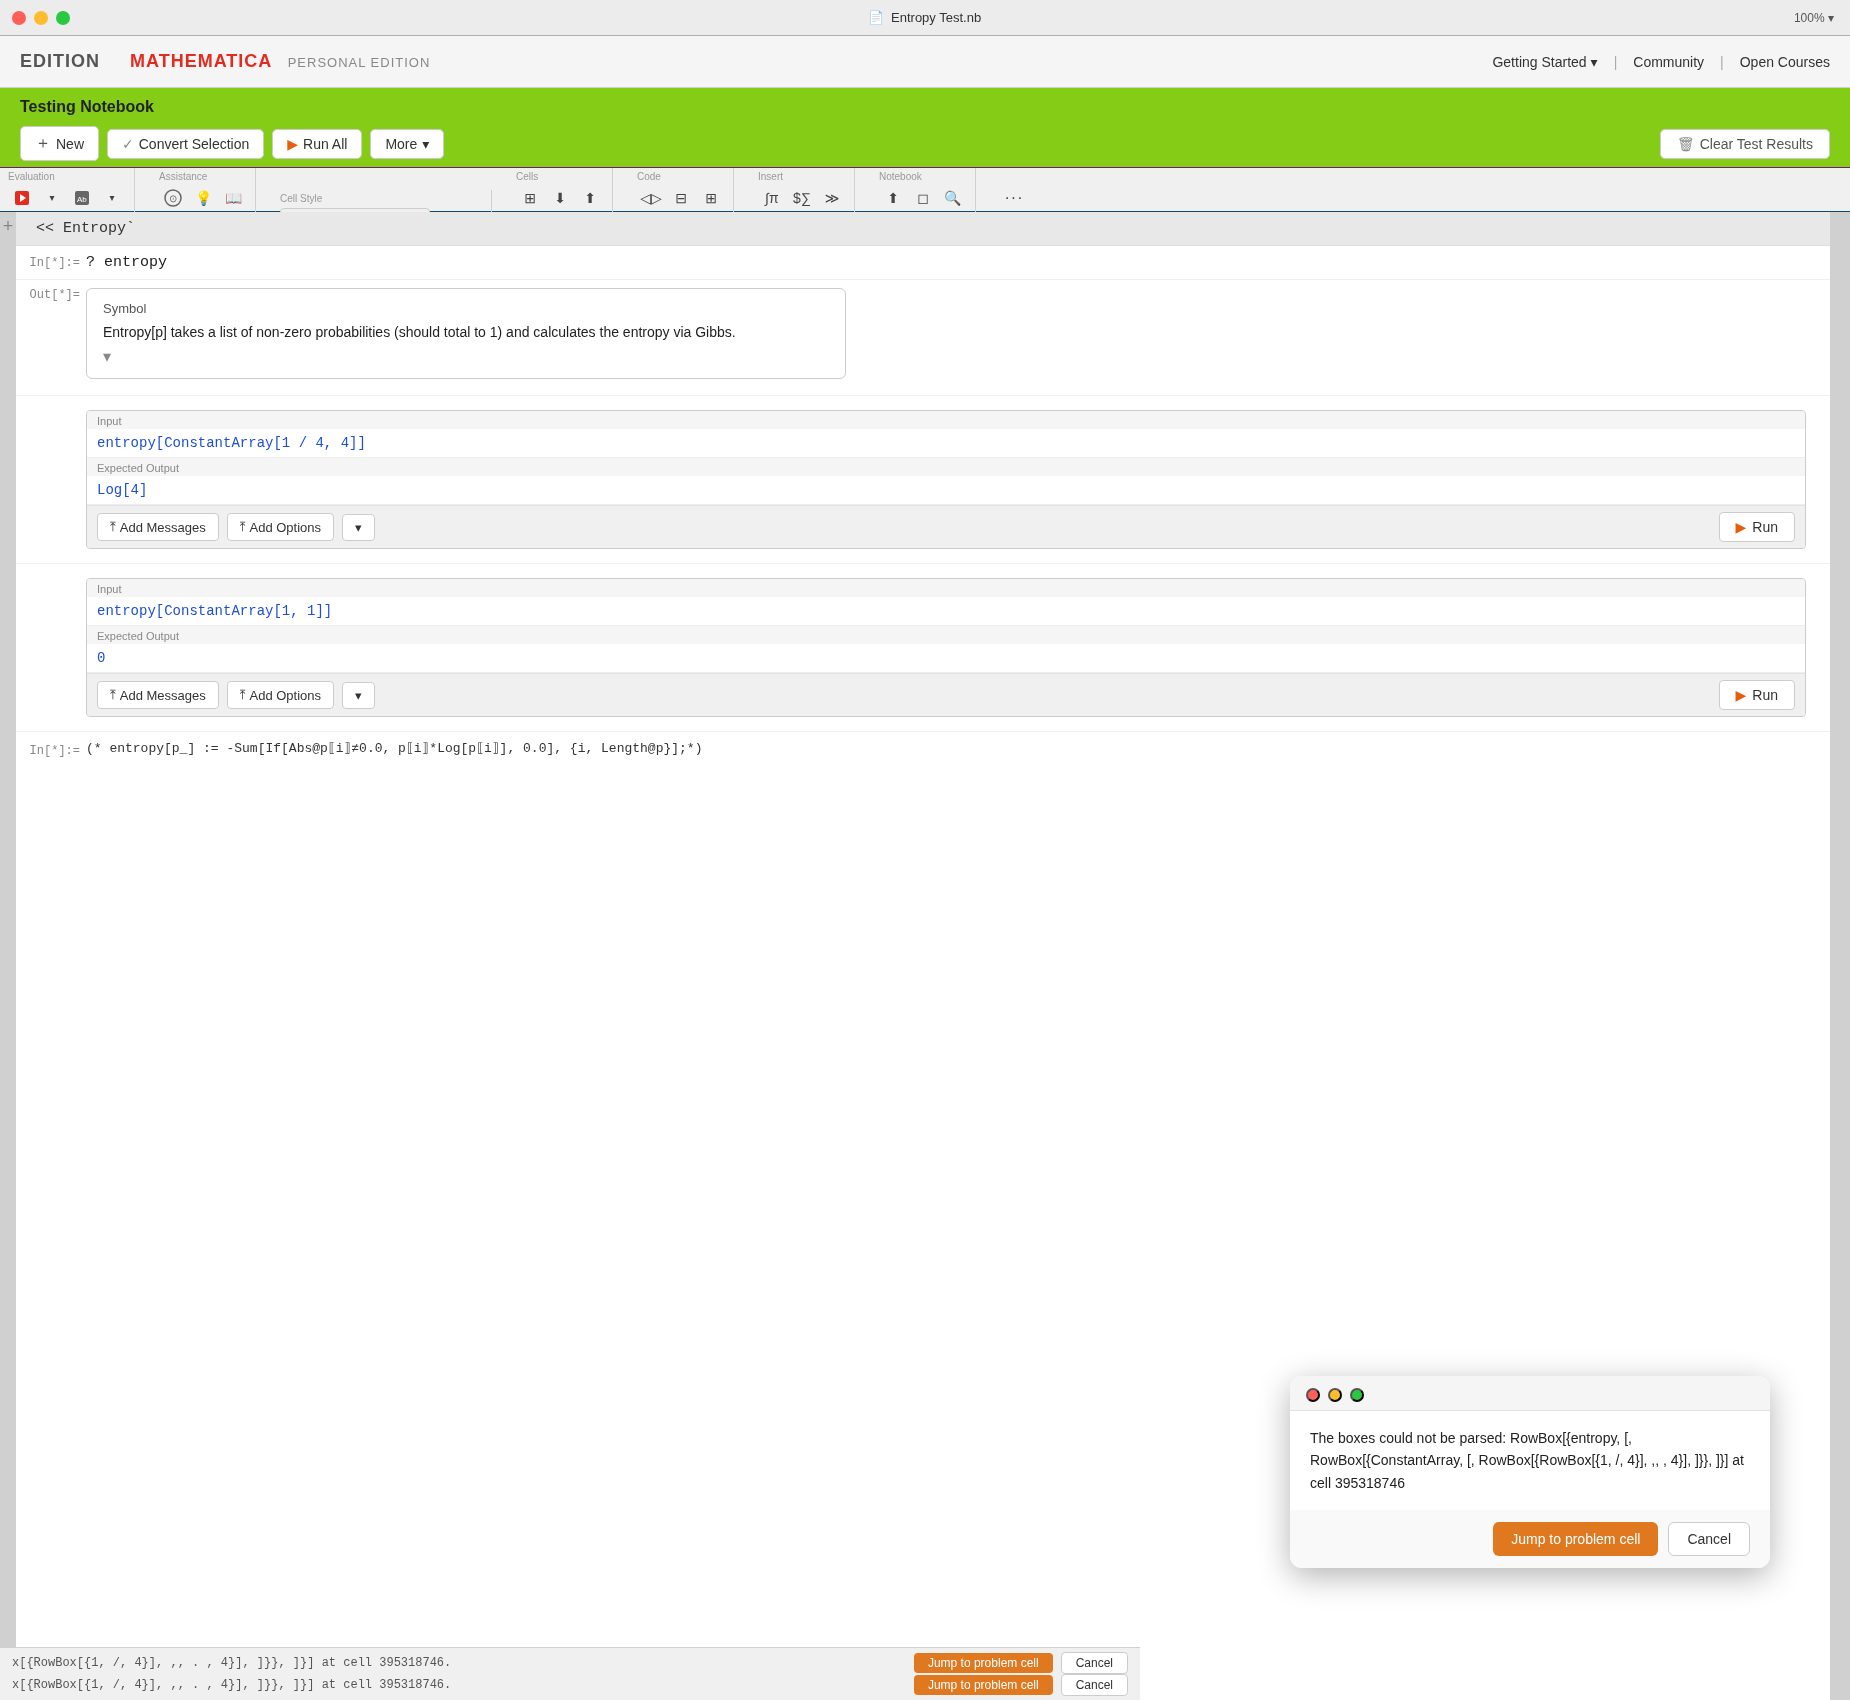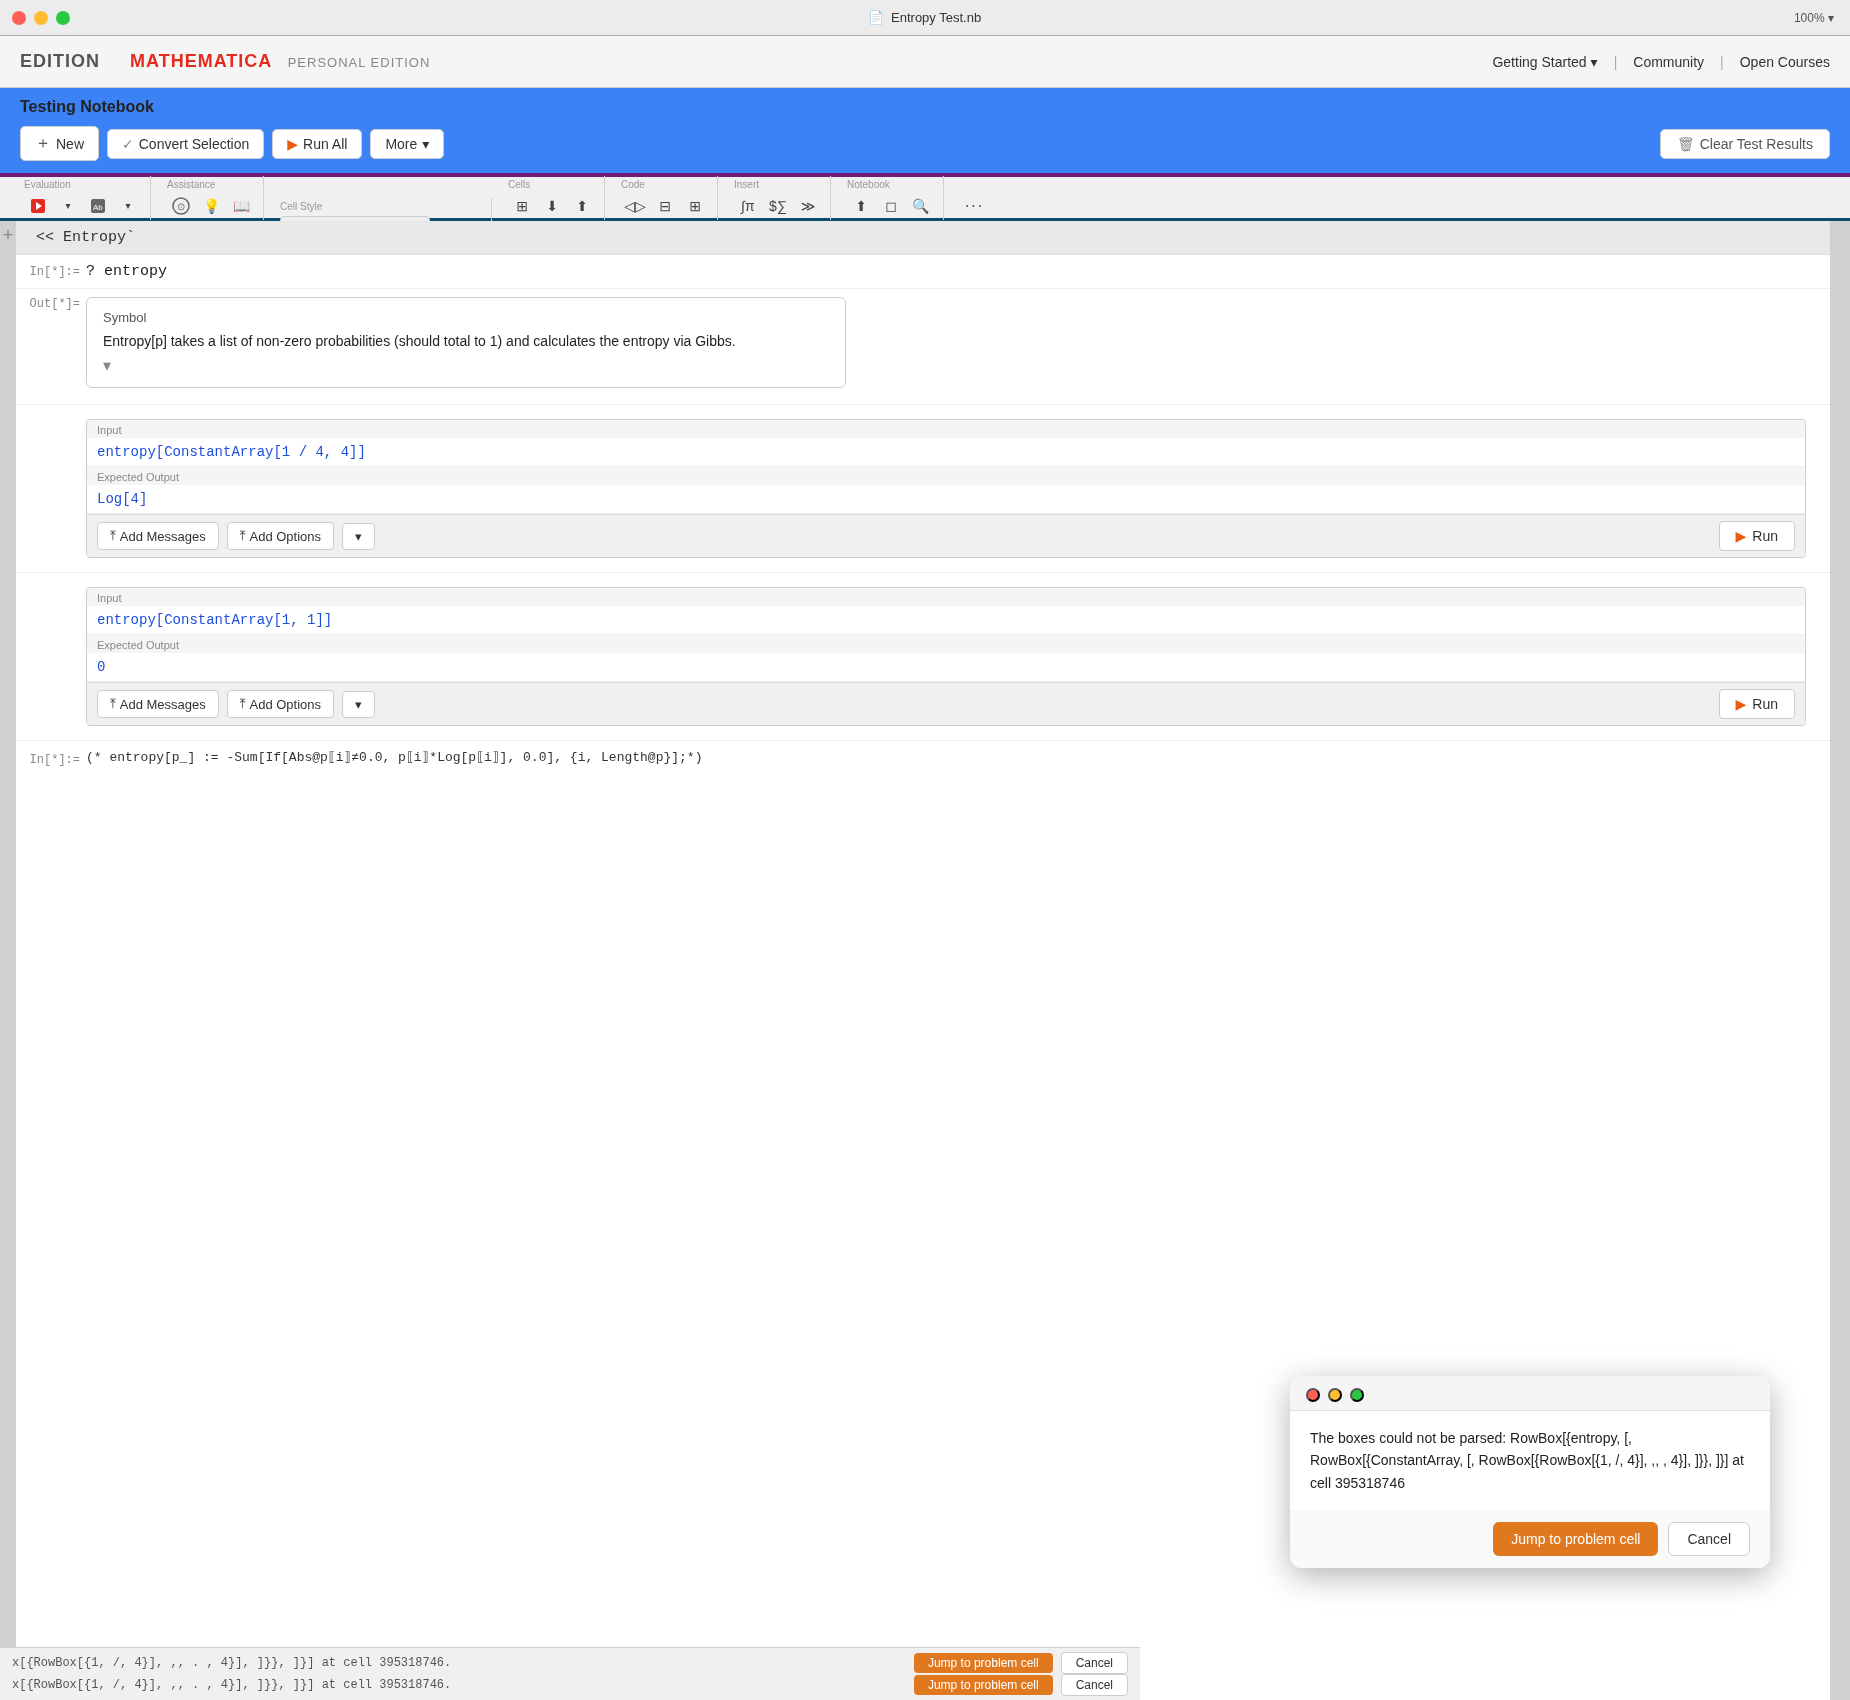--- a/index.html
+++ b/index.html
@@ -79,23 +79,23 @@
       color: #333;
     }
     .menu-right a {
       text-decoration: none;
       color: #333;
     }
     .menu-right .sep { color: #aaa; }
 
     
     .notebook-header {
-      background: #3b82f6;
-      padding: 10px 20px 12px 20px;
-      border-bottom: 4px solid #701a75;
+      background: #84cc16;
+      padding: 10px 20px 6px 20px;
+      border-bottom: 1px solid #701a75;
     }
     .notebook-title {
       font-size: 16px;
       font-weight: bold;
       color: #222;
       margin-bottom: 10px;
     }
     .toolbar {
       display: flex;
       gap: 8px;
@@ -125,26 +125,26 @@
       border-radius: 5px;
       background: white;
       font-size: 14px;
       cursor: pointer;
       color: #555;
     }
 
     
     .toolbar2 {
       background: #f0f0f0;
-      border-bottom: 3px solid #0c4a6e;
-      display: flex;
-      align-items: center;
-      padding: 0 16px;
+      border-bottom: 1px solid #0c4a6e;
+      display: flex;
+      align-items: center;
+      padding: 0 0;
       height: 44px;
-      gap: 8px;
+      gap: 16px;
     }
     .t2-icon-btn {
       width: 28px;
       height: 28px;
       display: flex;
       align-items: center;
       justify-content: center;
       border-radius: 4px;
       cursor: pointer;
       font-size: 14px;

